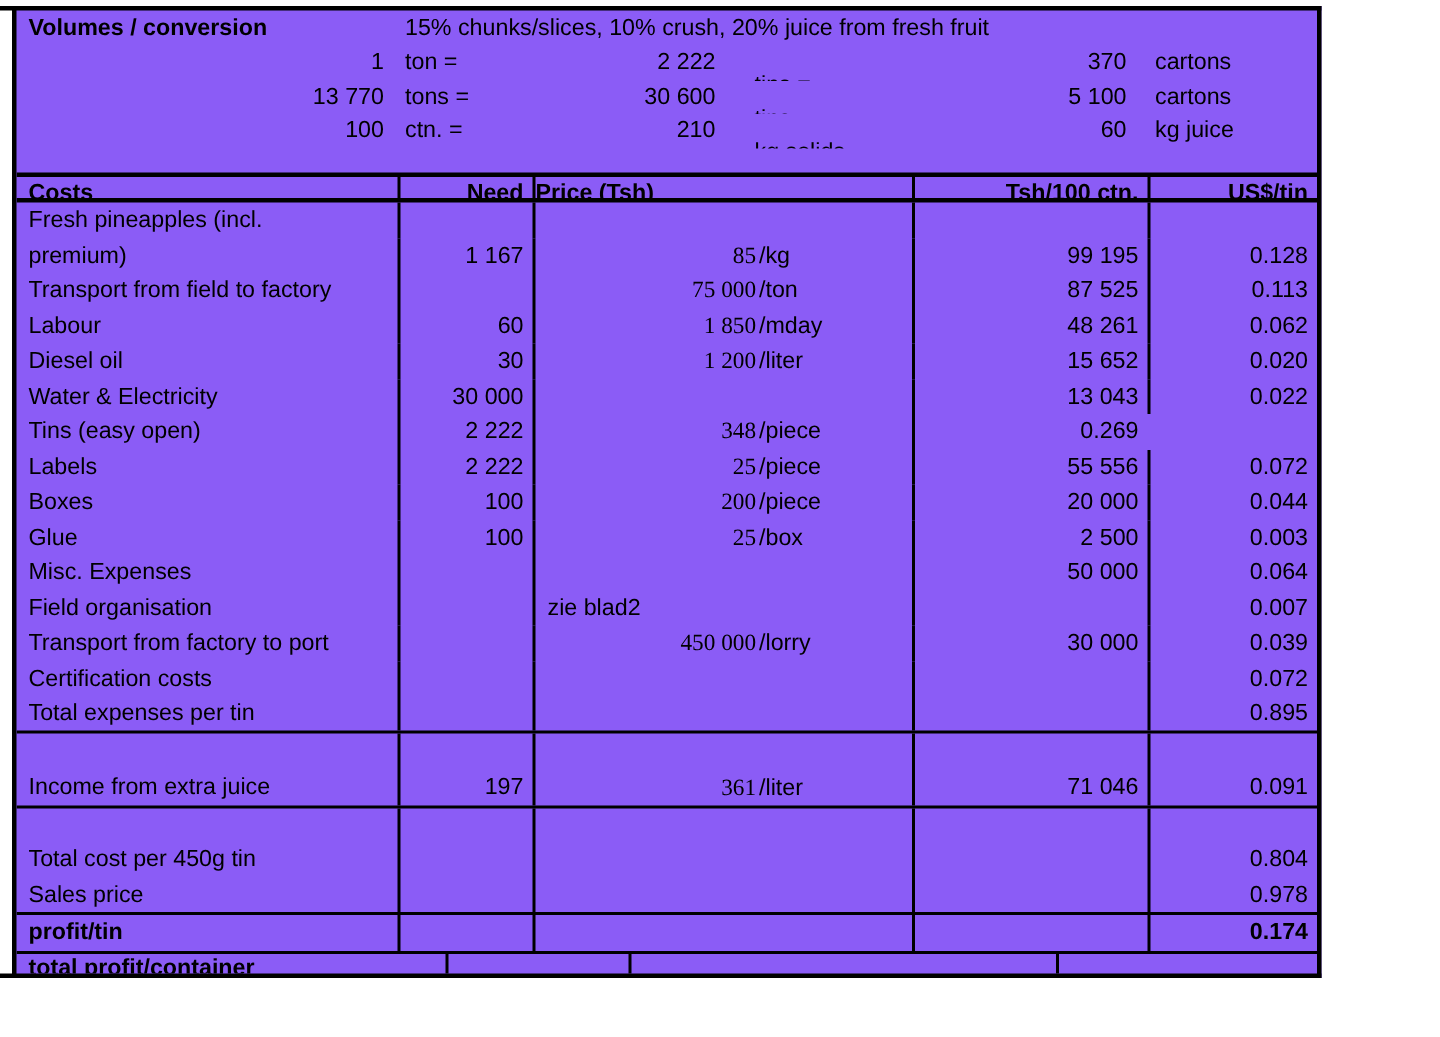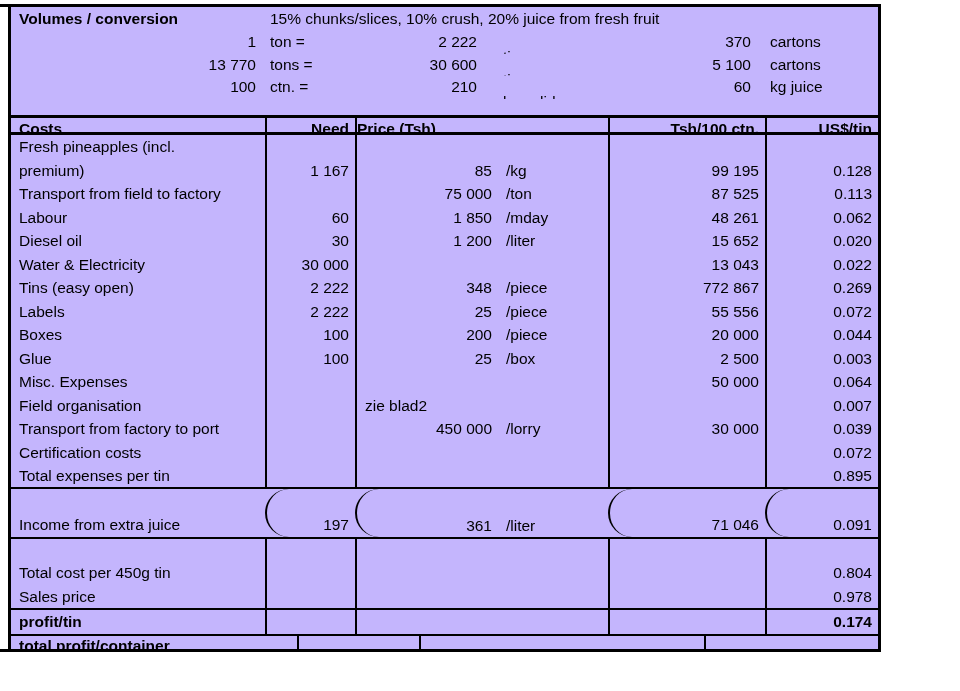--- a/index.html
+++ b/index.html
@@ -5,21 +5,21 @@
   html,body{margin:0;padding:0;background:#fff;}
   body{width:960px;height:691px;position:relative;overflow:hidden;
        font-family:"Liberation Sans",sans-serif;color:#000;font-size:15.5px;}
   *{box-sizing:border-box;}
 
   .edge-strip{position:absolute;left:0;width:881px;height:3px;background:#000;}
   .edge-strip.top{top:4px;}
   .edge-strip.bottom{top:649px;}
 
   .sheet{position:absolute;left:8px;top:4px;width:873px;height:648px;
-         border:3px solid #000;background:#c4b5fd;overflow:hidden;}
+         border:3px solid #000;background:#8b5cf6;overflow:hidden;}
 
   
   .volumes{height:92px;}
   .vtitle{display:flex;height:24px;line-height:24px;}
   .vt{font-weight:bold;width:245px;padding-left:8px;}
   .vnote{padding-left:14px;}
   .vrow{display:grid;grid-template-columns:245px 115px 106px 124px 150px 1fr;
         height:22.7px;line-height:22.7px;}
   .vc{white-space:nowrap;overflow:hidden;}
   .vr{text-align:right;}
@@ -35,28 +35,28 @@
   .r{text-align:right;padding-right:6px;}
 
   .hdr{height:20px;line-height:22px;border-top:3px solid #000;
        border-bottom:3px solid #000;font-weight:bold;margin-top:16px;}
   .price-h{text-align:left;padding-right:72px;}
 
   .costsbody{height:329px;}
   .costsbody .line{height:23.5px;line-height:23.5px;}
 
   .pricecell{position:relative;}
-  .pnum{position:absolute;left:0;bottom:0;width:135px;text-align:right;}
+  .pnum{position:absolute;left:12px;bottom:0;width:135px;text-align:right;font-family:Liberation Serif, serif;}
   .punit{position:absolute;left:149px;bottom:0;}
   .pnote{position:absolute;left:8px;bottom:0;text-align:right;}
 
   .band{border-bottom:2px solid #000;}
   .b-exp{height:25px;line-height:23px;}
   .b-inc{height:50px;line-height:23.5px;}
-  .b-inc .c{padding-top:24px;border-radius:24px;}
+  .b-inc .c{padding-top:24px;}
   .b-inc .pricecell{padding-top:17px;}
   .b-tc{height:71px;line-height:23.5px;}
   .b-tc .twol{padding-top:22px;}
   .b-profit{height:26px;line-height:24px;font-weight:bold;}
   .b-cont{height:21px;line-height:20px;font-weight:bold;border-bottom:none;gap:32px;}
 </style>
 </head>
 <body>
 
 <div class="edge-strip top"></div>
@@ -181,21 +181,20 @@
   </div>
 
   <div class="line">
     <div class="c l">Tins (easy open)</div>
     <div class="c r bl">2 222</div>
     <div class="c bl pricecell">
       <span class="pnote"></span>
       <span class="pnum">348</span>
       <span class="punit">/piece</span>
     </div>
-    <div class="c r bl">772 867</div>
     <div class="c r bl">0.269</div>
   </div>
 
   <div class="line">
     <div class="c l">Labels</div>
     <div class="c r bl">2 222</div>
     <div class="c bl pricecell">
       <span class="pnote"></span>
       <span class="pnum">25</span>
       <span class="punit">/piece</span>

